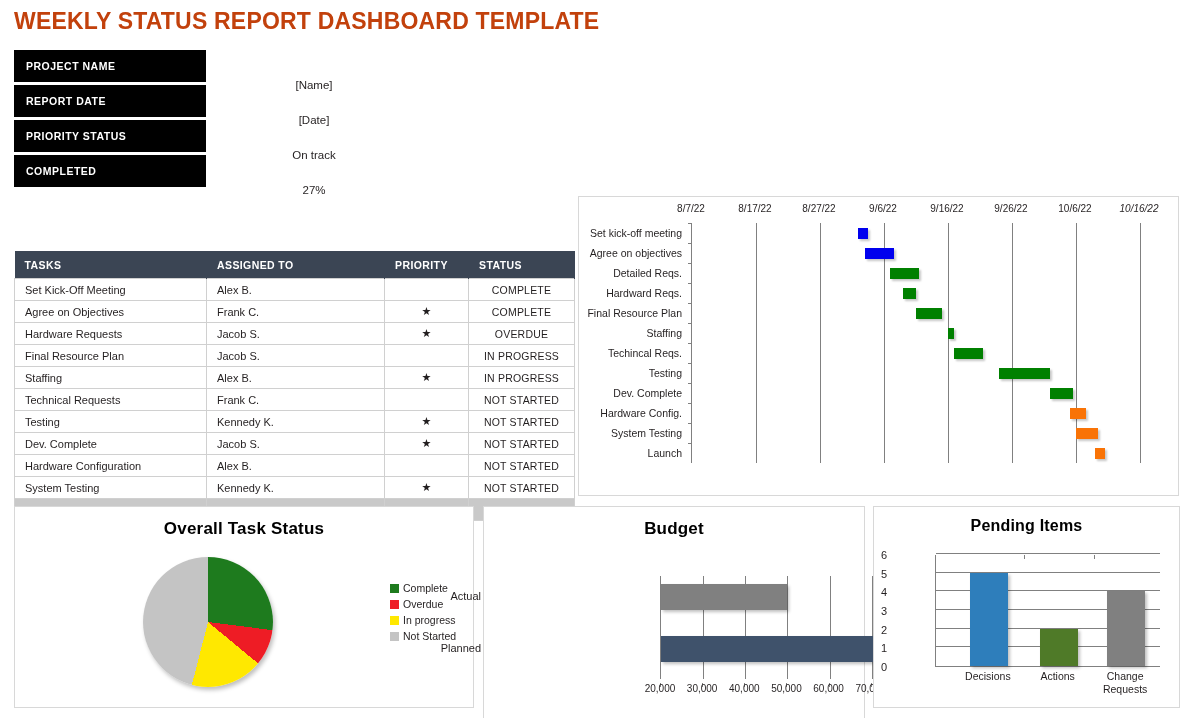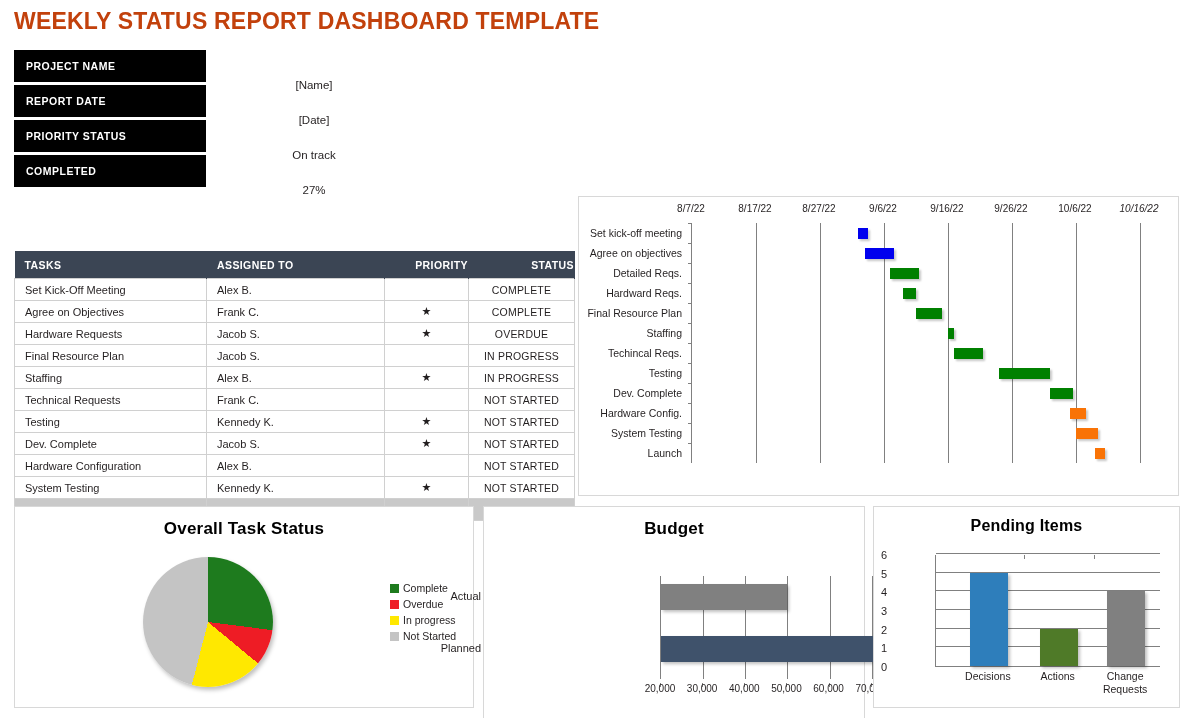--- a/index.html
+++ b/index.html
@@ -49,21 +49,21 @@
     font-size:11px;
     margin-top:48px;
   }
   .tasks th{
     background:#3b4554;color:#ffffff;
     font-size:10.5px;font-weight:bold;letter-spacing:.4px;
     text-align:left;padding:7px 0 7px 10px;
     height:13px;
     border-right:1px solid #3b4554;
   }
-  .tasks th.c-pri,.tasks th.c-sta{padding-left:10px;text-align:right;}
+  .tasks th.c-pri,.tasks th.c-sta{padding-left:10px;}
   .tasks td{
     border:1px solid #d0d0d0;
     padding:4px 0 4px 10px;height:13px;
     color:#231f20;font-size:11px;white-space:nowrap;overflow:hidden;
   }
   .tasks col.c1{width:192px}
   .tasks col.c2{width:178px}
   .tasks col.c3{width:84px}
   .tasks col.c4{width:106px}
   .tasks td.pri{text-align:center;padding-left:0;font-size:11px;}

